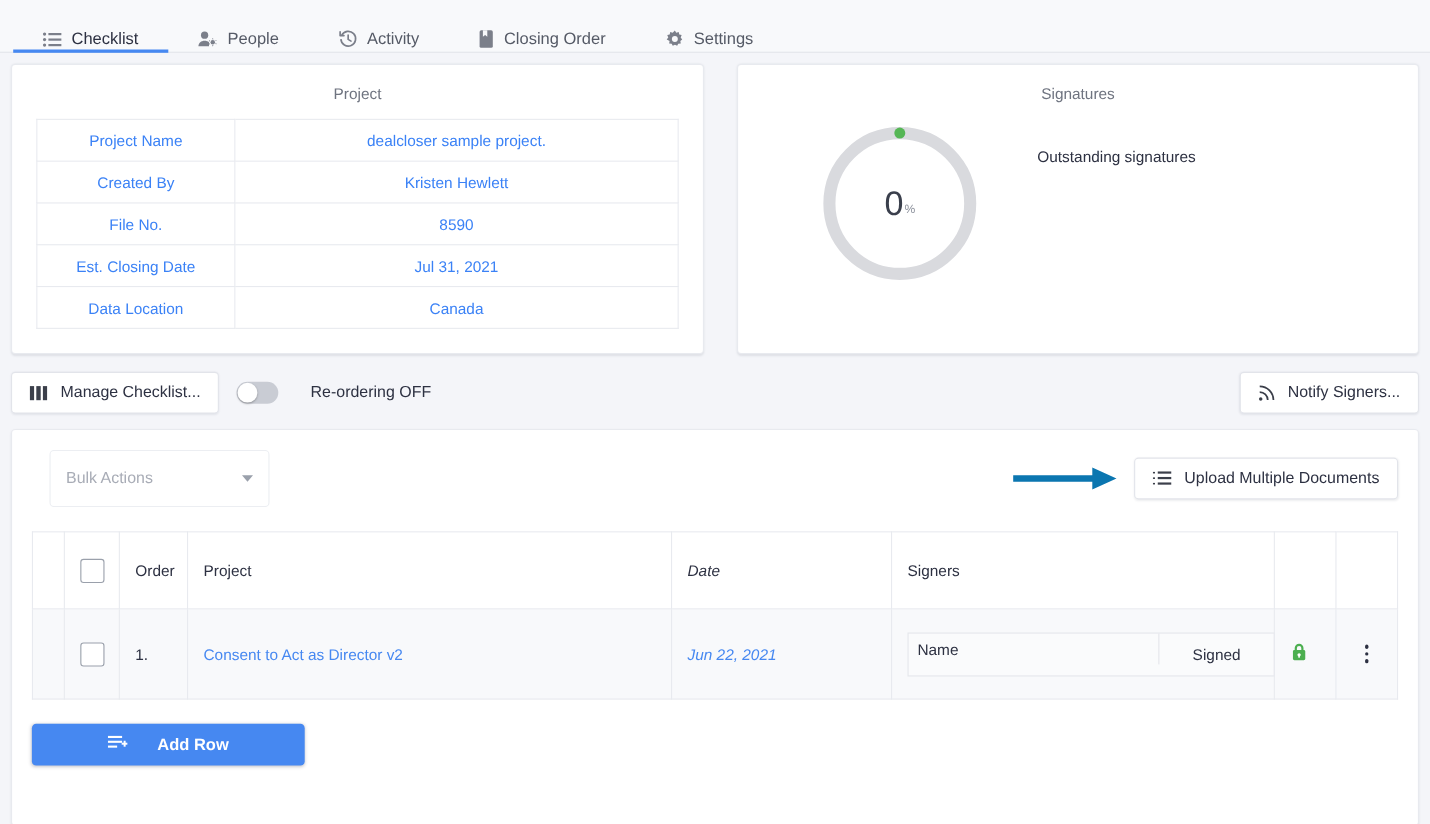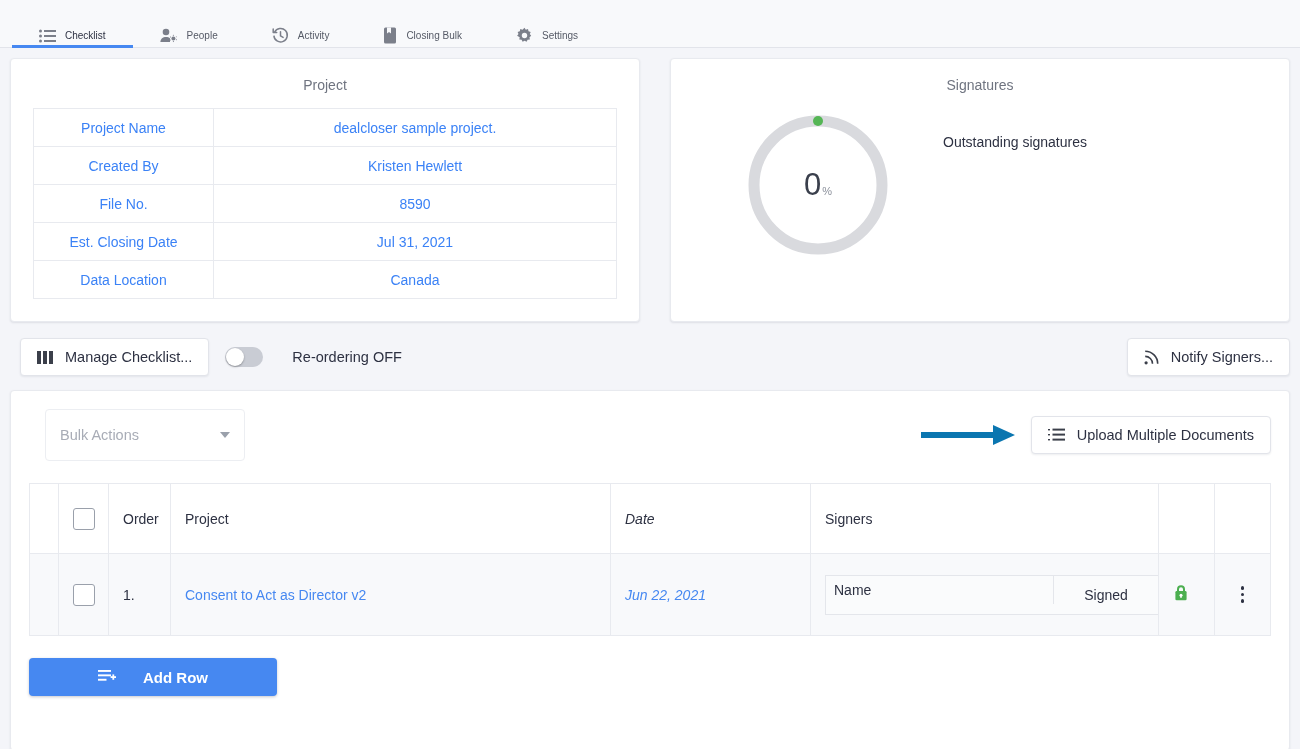--- a/index.html
+++ b/index.html
@@ -17,21 +17,21 @@
     height:48px;
     background:#f8f9fb;
     border-bottom:1px solid #e2e4ea;
     display:flex;
     align-items:stretch;
     padding-left:12px;
   }
   .tab {
     display:flex; align-items:center; gap:9px;
     padding:0 27px;
-    font-size:10px;
+    font-size:15px;
     color:#555a66;
     position:relative;
     cursor:pointer;
     white-space:nowrap;
     margin-top:24px;
   }
   .tab.active { color:#2d3142; }
   .tab.active::after {
     content:""; position:absolute; left:0; right:0; bottom:-1px;
     height:3px; background:#4688f1;
@@ -79,21 +79,21 @@
     position:absolute; inset:0;
     display:flex; align-items:center; justify-content:center;
     font-size:31px; color:#3a3f4c; font-weight:300;
   }
   .donut .pct sup { font-size:11px; color:#8c919c; margin-left:1px; top:6px; position:relative;}
   .sig-legend { padding-top:22px; font-size:14px; color:#2d3142; }
 
   
   .toolbar {
     display:flex; align-items:center;
-    padding:16px 10px 14px 20px;
+    padding:16px 10px 14px 10px;
   }
   .btn-white {
     display:inline-flex; align-items:center; gap:12px;
     background:#fff; border:1px solid #e2e4ea; border-radius:4px;
     box-shadow:0 1px 2px rgba(30,35,60,.08);
     height:38px; padding:0 16px;
     font-size:14.5px; color:#2d3142; cursor:pointer;
   }
   .btn-white .bicon { color:#3b3f4a; display:flex; }
   .toggle-wrap { display:flex; align-items:center; gap:29px; margin-left:16px;justify-content:flex-end; }
@@ -238,21 +238,21 @@
 
   <div class="tab">
     <span class="ticon">
       <svg width="14" height="17" viewBox="0 0 14 17">
           <g fill="currentColor">
         <rect x="1" y="0.5" width="12" height="16" rx="1.5"></rect>
         <path d="M4 0.5h4v6l-2-1.6L4 6.5z" fill="#f8f9fb"></path>
       </g>
         </svg>
     </span>
-    <span>Closing Bulk</span>
+    <span>Closing Order</span>
   </div>
 
   <div class="tab">
     <span class="ticon">
       <svg width="17" height="17" viewBox="0 0 17 17">
           <g fill="currentColor">
         <path d="M8.5 0.8l1.3 1.9 2.2-.6.5 2.2 2.2.6-.9 2.1 1.4 1.8-1.7 1.5.4 2.2-2.3.2-1 2-2-1-2 1-1-2-2.3-.2.4-2.2L1.1 8.8l1.4-1.8-.9-2.1 2.2-.6.5-2.2 2.2.6z"></path>
         <circle cx="8.5" cy="8.5" r="2.7" fill="#f8f9fb"></circle>
       </g>
         </svg>

